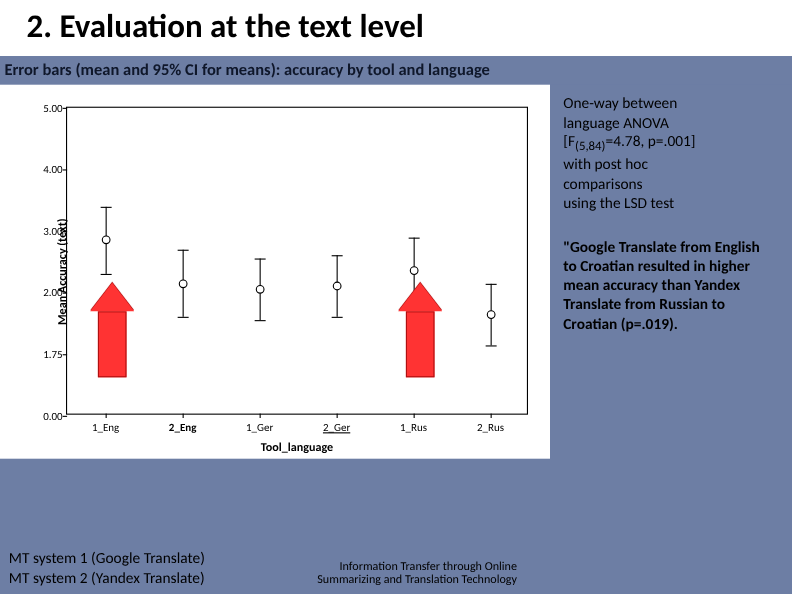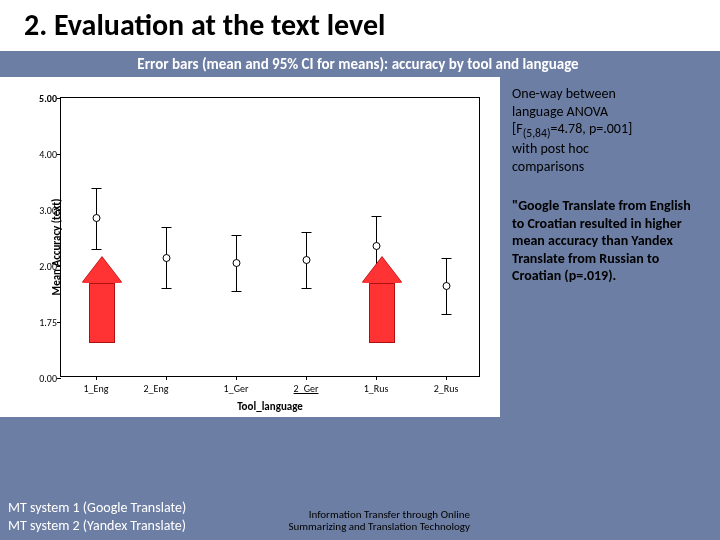--- a/index.html
+++ b/index.html
@@ -15,25 +15,24 @@
   .title-bar {
     background: #fff;
     padding: 6px 24px 8px 24px;
   }
   .title-bar h1 {
     font-size: 30px;
     font-weight: 700;
   }
   .subtitle {
     background: #6d7ea4;
-    color: #ffffff;
+    color: #0f172a;
     font-size: 15px;
     font-weight: 700;
     padding: 4px 8px 4px 4px;
-    text-align: center;
   }
   .content {
     display: flex;
     padding: 0 0 0 0;
   }
   .chart-panel {
     background: #fff;
     width: 500px;
     height: 340px;
     position: relative;
@@ -151,21 +150,21 @@
   }
   .side-text .para2 {
     margin-top: 22px;
     font-weight: 700;
   }
   .legend {
     position: absolute;
     bottom: 6px;
     left: 8px;
     font-size: 14px;
-    color: #ffffff;
+    color: #000000;
     line-height: 1.25;
   }
   .footer-center {
     position: absolute;
     bottom: 6px;
     left: 250px;
     width: 220px;
     text-align: right;
     font-size: 11px;
     color: #000;
@@ -189,31 +188,31 @@
         <div class="ytick" style="top: 280px;">0.00</div>
         <div class="ytick-line" style="top: 280px;"></div>
         <div class="ytick" style="top: 224px;">1.75</div>
         <div class="ytick-line" style="top: 224px;"></div>
         <div class="ytick" style="top: 168px;">2.00</div>
         <div class="ytick-line" style="top: 168px;"></div>
         <div class="ytick" style="top: 112px;">3.00</div>
         <div class="ytick-line" style="top: 112px;"></div>
         <div class="ytick" style="top: 56px;">4.00</div>
         <div class="ytick-line" style="top: 56px;"></div>
-        <div class="ytick" style="top: 0px; font-weight: bold;">5.00</div>
+        <div class="ytick" style="top: 0px;">5.00</div>
         <div class="ytick-line" style="top: 0px;"></div>
         <div class="xtick" style="left: 35px;">1_Eng</div>
         <div class="xtick-line" style="left: 35px;"></div>
         <div class="data-point" style="left: 35px; top: 0px; height: 280px; width: 1px;">
           <div class="error-bar" style="top: 89.6px; height: 61.6px;"></div>
           <div class="cap" style="top: 89.6px;"></div>
           <div class="cap" style="top: 151.2px;"></div>
           <div class="marker" style="top: 120.4px;"></div>
         </div>
-        <div class="xtick" style="left: 95px;">2_Eng</div>
+        <div class="xtick" style="left: 105px; font-weight: bold;">2_Eng</div>
         <div class="xtick-line" style="left: 105px;"></div>
         <div class="data-point" style="left: 105px; top: 0px; height: 280px; width: 1px;">
           <div class="error-bar" style="top: 128.8px; height: 61.6px;"></div>
           <div class="cap" style="top: 128.8px;"></div>
           <div class="cap" style="top: 190.4px;"></div>
           <div class="marker" style="top: 159.6px;"></div>
         </div>
         <div class="xtick" style="left: 175px;">1_Ger</div>
         <div class="xtick-line" style="left: 175px;"></div>
         <div class="data-point" style="left: 175px; top: 0px; height: 280px; width: 1px;">
@@ -259,20 +258,21 @@
     </div>
   </div>
 
   <div class="side-text">
     <div>
       <span>One-way between</span><br>
       <span>language ANOVA</span><br>
       <span>[F</span><sub>(5,84)</sub><span>=4.78, p=.001]</span><br>
       <span>with post hoc</span><br>
       <span>comparisons</span><br>
+      <span>using the LSD test</span>
     </div>
     <div class="para2">"Google Translate from English to Croatian resulted in higher mean accuracy than Yandex Translate from Russian to Croatian (p=.019).</div>
   </div>
 
 </div>
 
 <div class="legend">
   <div>MT system 1 (Google Translate)</div>
   <div>MT system 2 (Yandex Translate)</div>
 </div>

